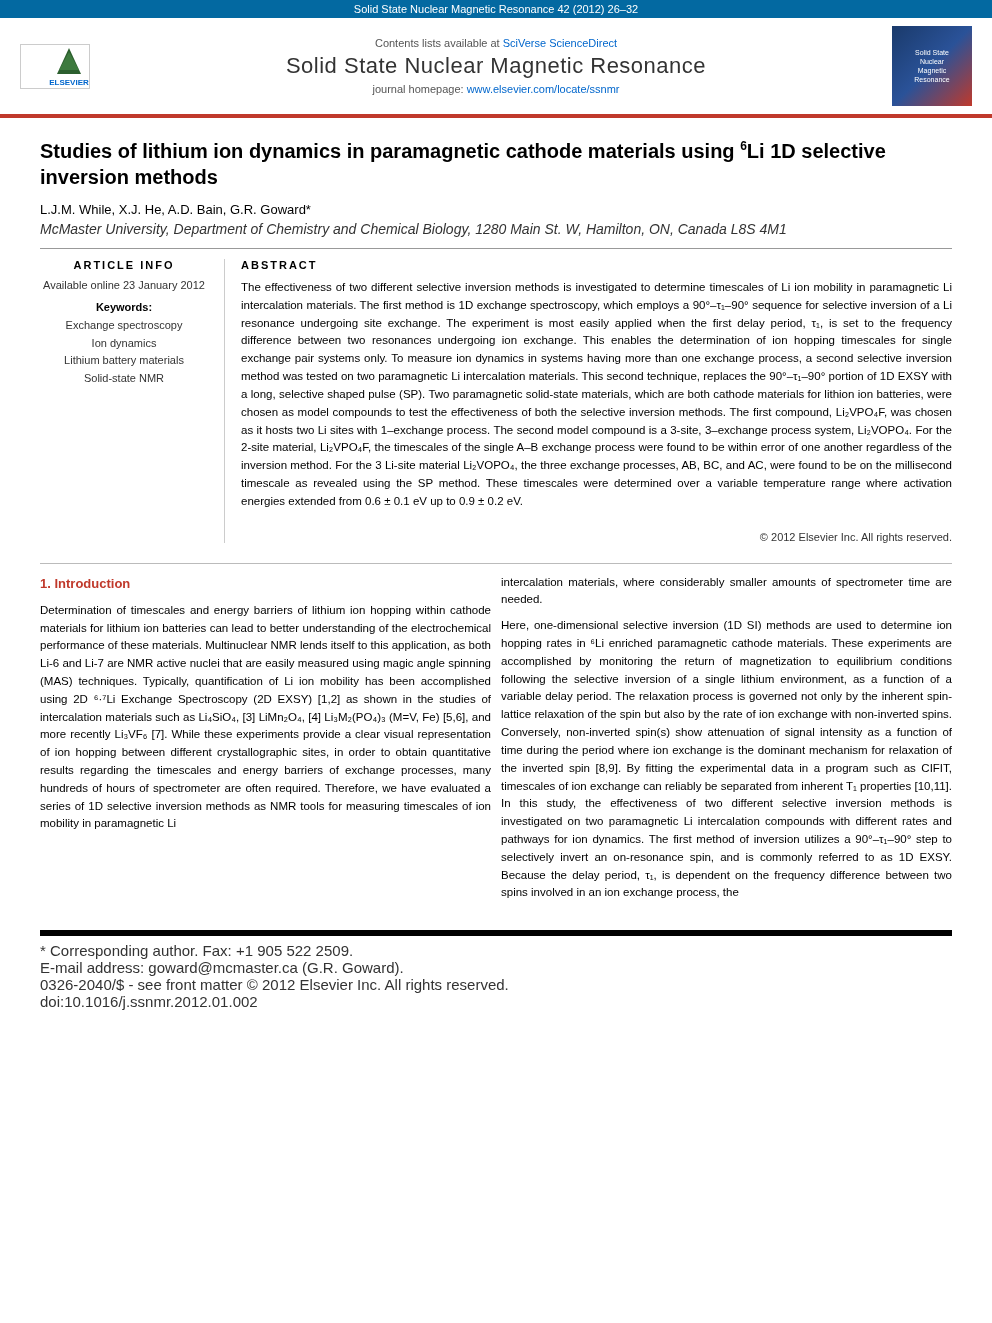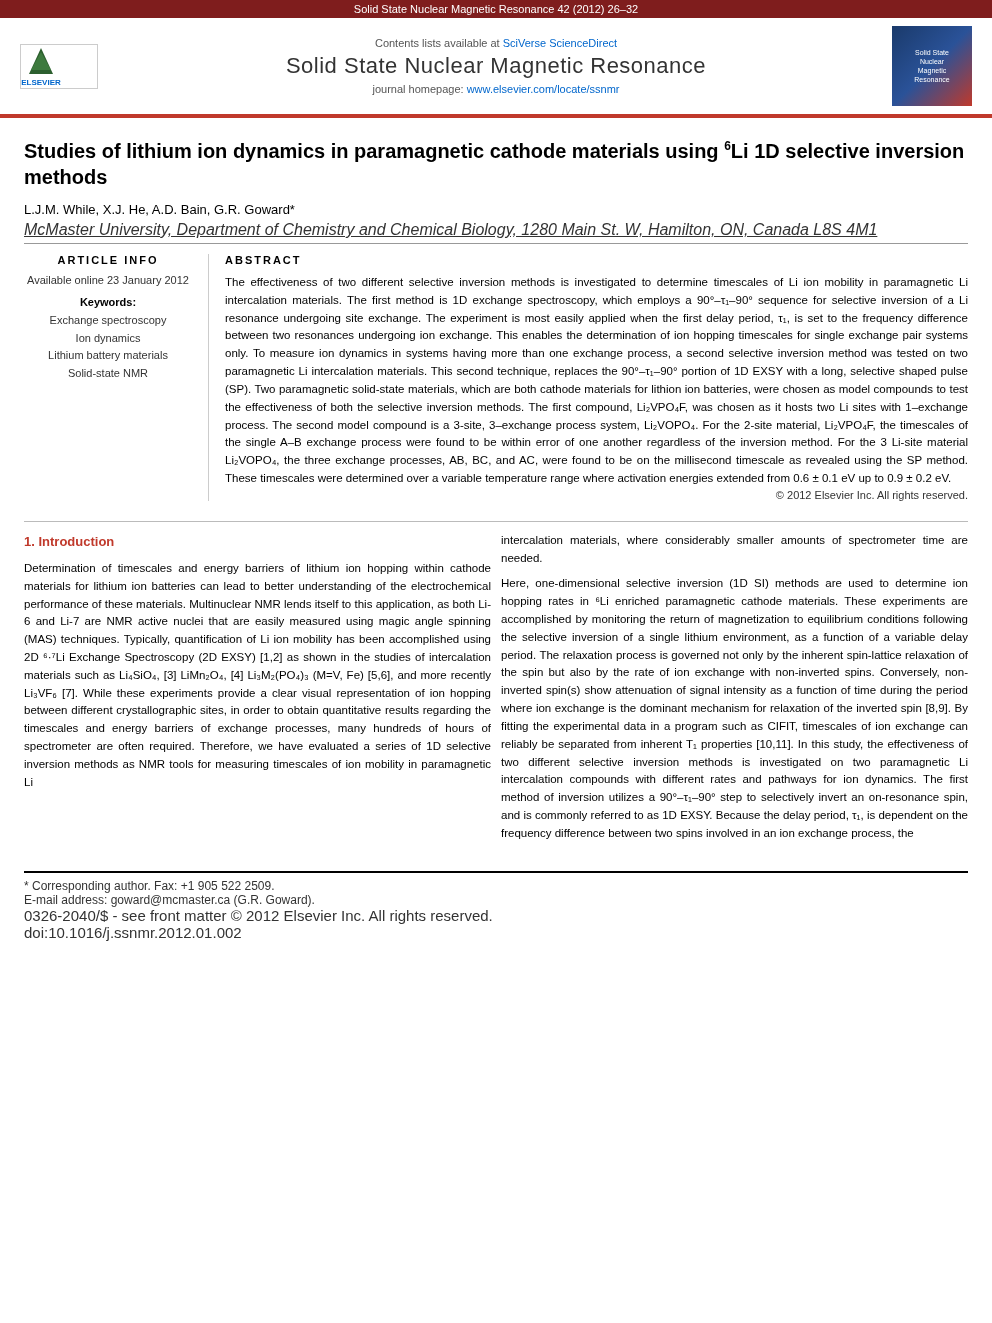--- a/index.html
+++ b/index.html
@@ -7,21 +7,21 @@
       width: 992px;
       min-height: 1323px;
       background: #fff;
       font-family: 'Times New Roman', Times, serif;
       font-size: 13px;
       color: #000;
     }
 
     
     .top-banner {
-      background: #7f1d1d;
+      background: #0369a1;
       color: #fff;
       text-align: center;
       font-size: 11px;
       padding: 3px 5px;
       font-family: Arial, sans-serif;
     }
 
     
     .journal-header {
       border-bottom: 2px solid #c0392b;
@@ -63,27 +63,27 @@
     }
 
     .elsevier-logo {
       width: 80px;
       display: flex;
       flex-direction: column;
       align-items: flex-start;
     }
 
     .elsevier-logo-img {
-      width: 78px;
+      width: 70px;
       height: 45px;
       background: #fff;
       border: 1px solid #ccc;
       display: flex;
       align-items: center;
-      justify-content: flex-start;
+      justify-content: flex-end;
       font-size: 9px;
       color: #0066cc;
       font-family: Arial, sans-serif;
       font-weight: bold;
     }
 
     .journal-logo-right {
       width: 80px;
       height: 80px;
       background: linear-gradient(135deg, #1a3a6b 0%, #2a5298 50%, #c0392b 100%);
@@ -92,21 +92,21 @@
       justify-content: center;
       color: #fff;
       font-size: 8px;
       font-family: Arial, sans-serif;
       text-align: center;
       padding: 4px;
     }
 
     
     .article-content {
-      padding: 20px 24px;
+      padding: 20px 40px;
     }
 
     .article-title {
       font-size: 20px;
       font-weight: bold;
       color: #000;
       line-height: 1.3;
       margin-bottom: 12px;
       font-family: Arial, Helvetica, sans-serif;
     }
@@ -116,26 +116,25 @@
     }
 
     .authors {
       font-size: 13px;
       color: #000;
       margin-bottom: 4px;
       font-family: Arial, sans-serif;
     }
 
     .affiliation {
-      font-size: 16px;
+      font-size: 14px;
       color: #333;
       font-style: italic;
-      margin-bottom: 4px;
-      font-family: Arial, sans-serif;
-      text-decoration: underline;
+      margin-bottom: 11px;
+      font-family: Arial, sans-serif;
     }
 
     
     .info-abstract {
       display: flex;
       gap: 0;
       border-top: 1px solid #999;
       padding-top: 10px;
       margin-bottom: 20px;
     }
@@ -201,21 +200,21 @@
       font-family: Arial, sans-serif;
       color: #000;
       text-align: justify;
     }
 
     .copyright-line {
       font-size: 11px;
       font-family: Arial, sans-serif;
       color: #333;
       text-align: right;
-      margin-top: 1px;
+      margin-top: 20px;
     }
 
     
     .body-columns {
       display: flex;
       gap: 10px;
       margin-top: 10px;
     }
 
     .body-col {
@@ -234,24 +233,24 @@
       margin-bottom: 8px;
       font-family: Arial, sans-serif;
     }
 
     .body-col p {
       margin-bottom: 8px;
     }
 
     
     .footer-note {
-      border-top: 2px solid #000000;
+      border-top: 6px solid #000000;
       margin-top: 20px;
       padding-top: 6px;
-      font-size: 12px;
+      font-size: 15px;
       font-family: Arial, sans-serif;
       color: #333;
     }
 
     .footer-doi {
       font-size: 15px;
       font-family: Arial, sans-serif;
       color: #333;
       margin-top: 0;
     }

